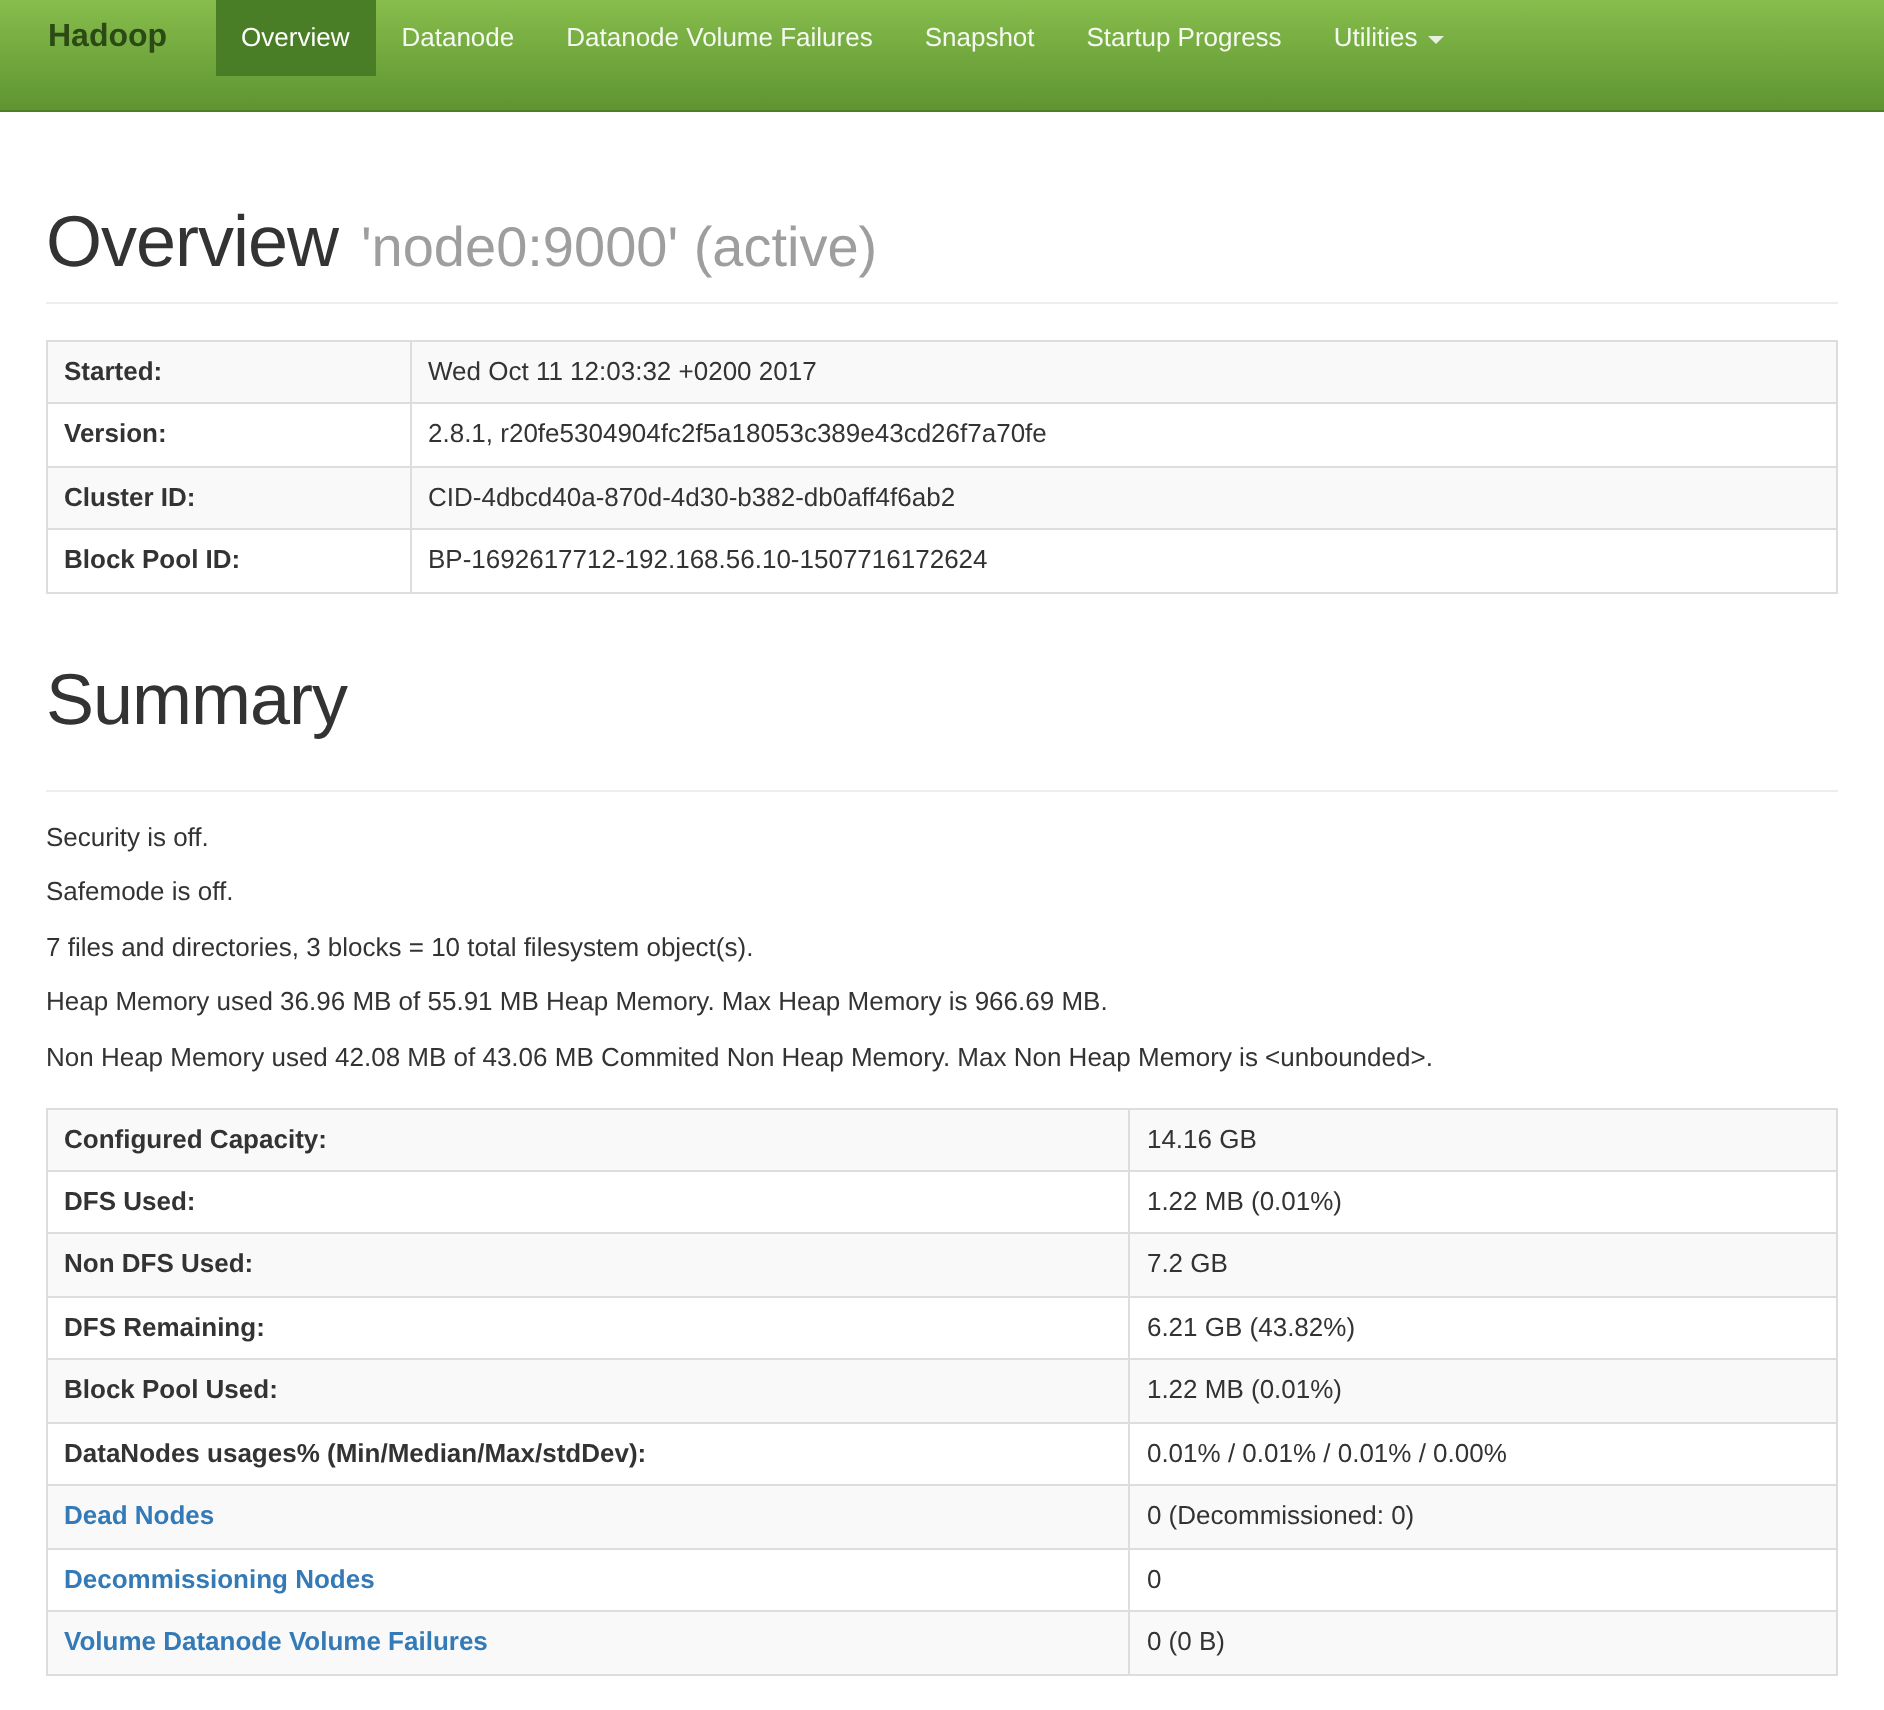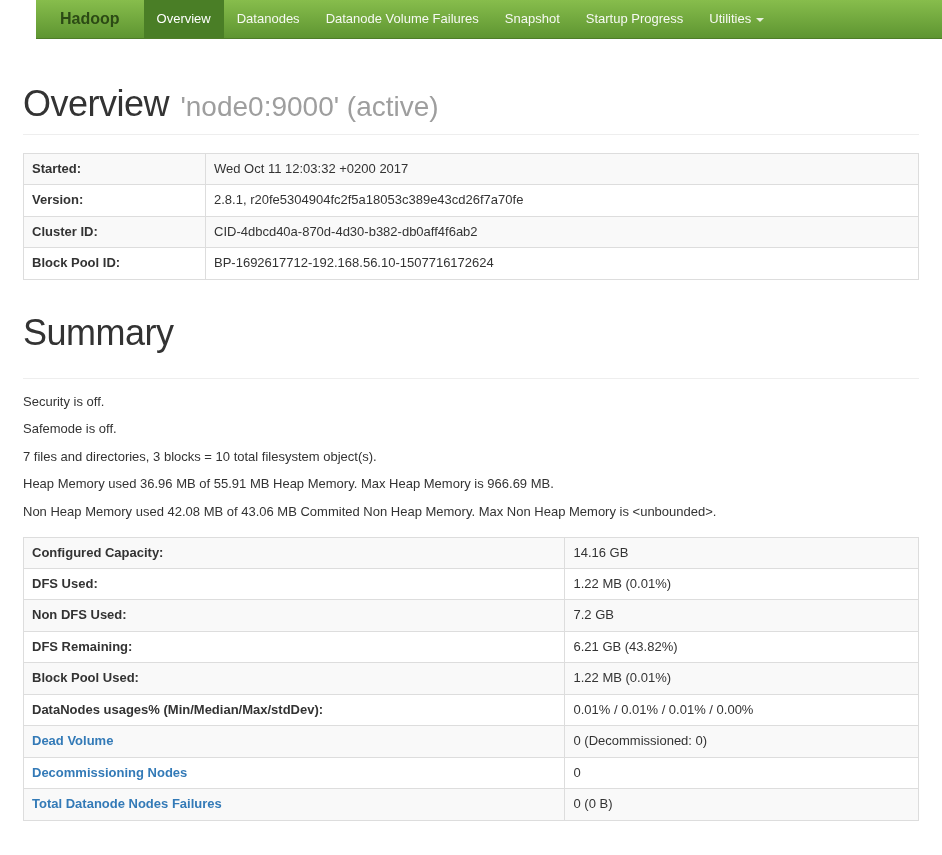--- a/index.html
+++ b/index.html
@@ -6,26 +6,25 @@
   html, body { margin: 0; padding: 0; }
   body {
     width: 942px; height: 855px; overflow: hidden;
     background: #fff; color: #333;
     font-family: "Liberation Sans", sans-serif;
     font-size: 13px;
   }
 
   
   .navbar {
-    height: 39px;
+    height: 56px;
     background: linear-gradient(to bottom, #87bd4c, #5e9531);
     border-bottom: 1px solid #4e7d28;
     display: flex;
     align-items: stretch;
-    margin-left: 36px;
   }
   .brand {
     color: #2c4a15;
     font-size: 16px;
     font-weight: bold;
     line-height: 38px;
     padding: 0 24px 0 24px;
     text-decoration: none;
     cursor: pointer;
   }
@@ -100,21 +99,21 @@
 </head>
 <body>
 
 <nav class="navbar">
   <a class="brand">Hadoop</a>
   <ul class="nav">
     <li class="active">
       <a>Overview</a>
     </li>
     <li>
-      <a>Datanodes</a>
+      <a>Datanode</a>
     </li>
     <li>
       <a>Datanode Volume Failures</a>
     </li>
     <li>
       <a>Snapshot</a>
     </li>
     <li>
       <a>Startup Progress</a>
     </li>
@@ -184,28 +183,28 @@
       </tr>
       <tr>
         <th>Block Pool Used:</th>
         <td>1.22 MB (0.01%)</td>
       </tr>
       <tr>
         <th>DataNodes usages% (Min/Median/Max/stdDev):</th>
         <td>0.01% / 0.01% / 0.01% / 0.00%</td>
       </tr>
       <tr>
-        <th><a class="tlink">Dead Volume</a></th>
+        <th><a class="tlink">Dead Nodes</a></th>
         <td>0 (Decommissioned: 0)</td>
       </tr>
       <tr>
         <th><a class="tlink">Decommissioning Nodes</a></th>
         <td>0</td>
       </tr>
       <tr>
-        <th><a class="tlink">Total Datanode Nodes Failures</a></th>
+        <th><a class="tlink">Volume Datanode Volume Failures</a></th>
         <td>0 (0 B)</td>
       </tr>
 
     </tbody>
   </table>
 
 </div>
 
 </body></html>

